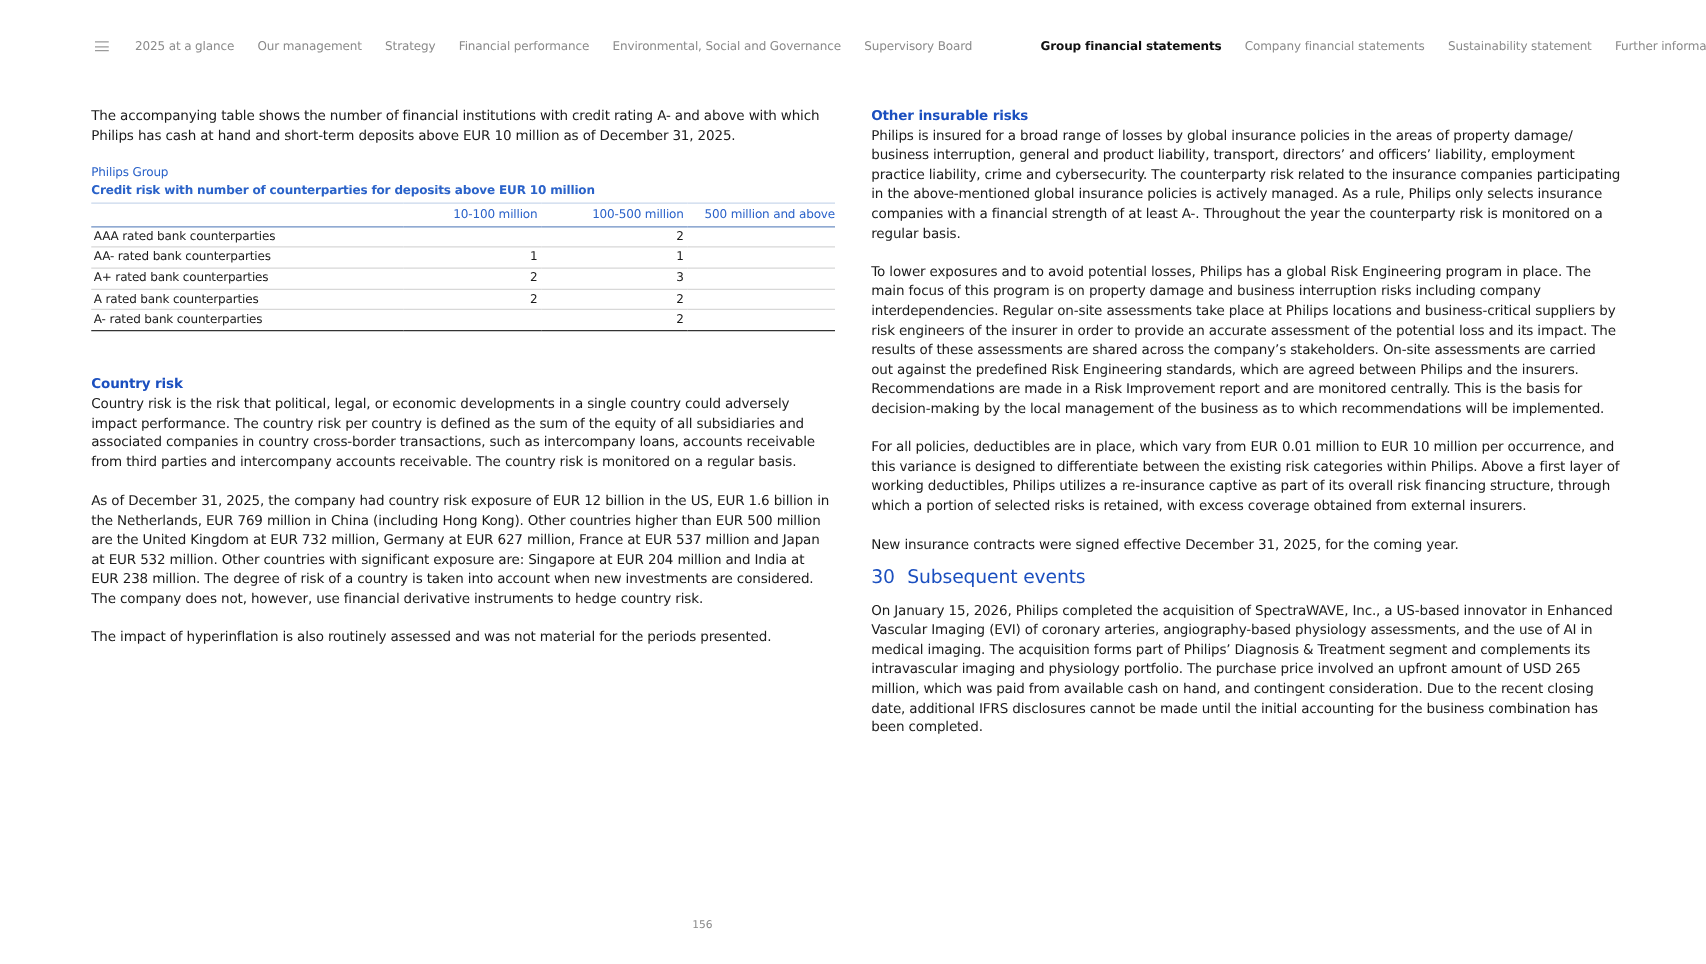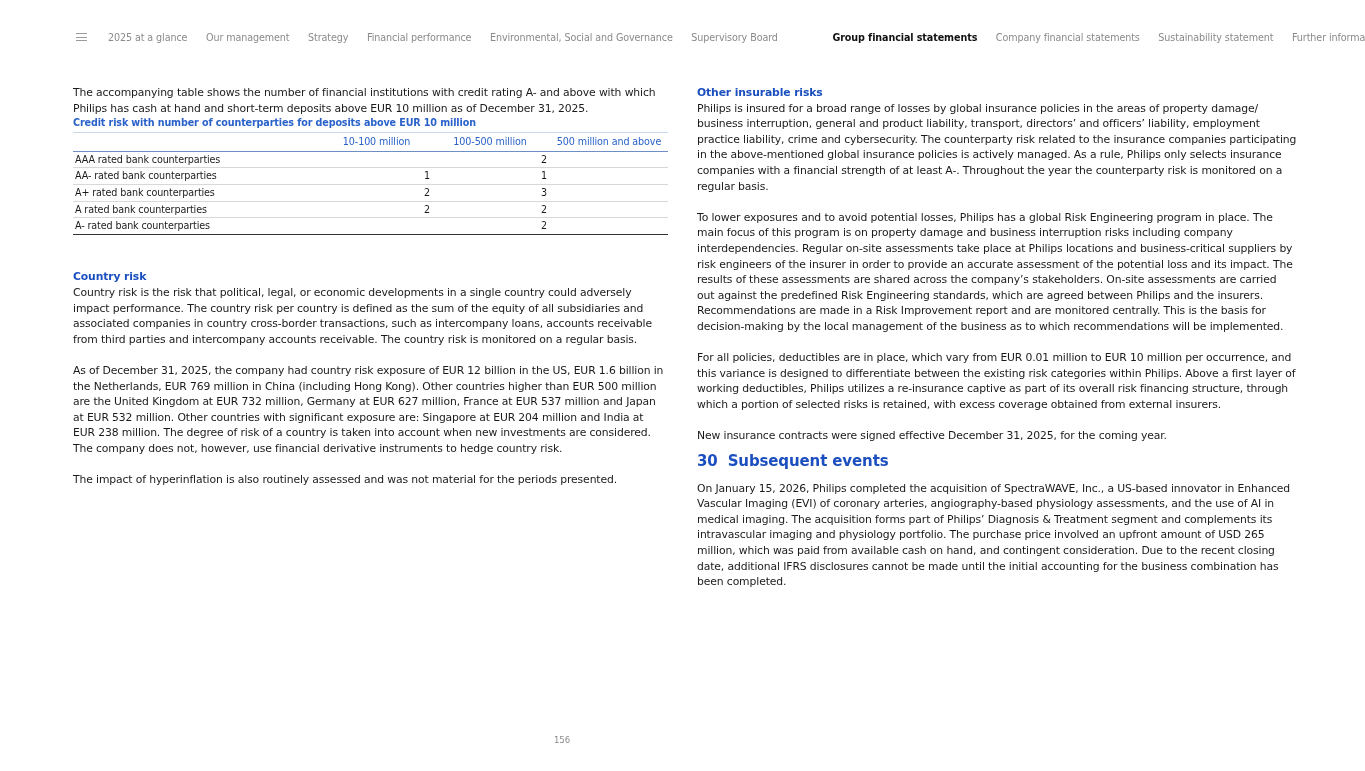--- a/index.html
+++ b/index.html
@@ -17,27 +17,27 @@
   .col-right { left: 697px; width: 600px; }
 
   p { margin: 0; }
   .gap { height: 15.6px; }
   .subhead { color: #1b4fbf; font-weight: bold; font-size: 10.8px; }
   .link { color: #d4237a; cursor: pointer; }
 
   .tbl-caption1 { color: #2a62c9; font-size: 9.6px; line-height: 14px; margin-top: 16px; }
   .tbl-caption2 { color: #2a62c9; font-size: 9.6px; font-weight: bold; line-height: 14px; margin-bottom: 2px; }
   table { border-collapse: collapse; width: 595px; font-size: 9.6px; }
-  th { color: #2a62c9; font-weight: normal; text-align: center; padding: 1px 0 1px 0; height: 15.5px; border-top: 1px solid #c9d8ec; border-bottom: 1px solid #6d8fc4; }
+  th { color: #2a62c9; font-weight: normal; text-align: right; padding: 1px 0 1px 0; height: 15.5px; border-top: 1px solid #c9d8ec; border-bottom: 1px solid #6d8fc4; }
   td { height: 15.5px; padding: 0 2px; border-bottom: 1px solid #d8d8d8; }
   td.num { text-align: right; padding-right: 3px; }
   tr.total td { font-weight: bold; border-top: 1px solid #333; border-bottom: 2px solid #6d8fc4; }
   tr.last td { border-bottom: 1px solid #333; }
 
-  .section-head { display: flex; font-size: 15px; font-weight: bold; color: #1b4fbf; line-height: 20px; margin: 7px 0 10px 0; }
+  .section-head { display: flex; font-size: 15px; font-weight: normal; color: #1b4fbf; line-height: 20px; margin: 7px 0 10px 0; }
   .section-num { margin-right: 10px; }
 
   .page-num { position: absolute; top: 735px; left: 0; width: 1124px; text-align: center; font-size: 8.5px; color: #8a8a8a; }
 </style>
 </head>
 <body>
 
 <nav class="topnav">
   <div class="menu-icon">
       <span></span>
@@ -52,20 +52,21 @@
   <span class="nav-item">Supervisory Board</span>
   <span class="nav-item active">Group financial statements</span>
   <span class="nav-item">Company financial statements</span>
   <span class="nav-item">Sustainability statement</span>
   <span class="nav-item">Further information</span>
 </nav>
 
 <div class="col col-left">
   <p>The accompanying table shows the number of financial institutions with credit rating A- and above with which Philips has cash at hand and short-term deposits above EUR 10 million as of December 31, 2025.</p>
 
+  <div class="tbl-caption1">Philips Group</div>
   <div class="tbl-caption2">Credit risk with number of counterparties for deposits above EUR 10 million</div>
   <table>
     <thead>
       <tr>
         <th style="width:250px"></th>
         <th style="width:110px;padding-right:3px">10-100 million</th>
         <th style="width:117px;padding-right:3px">100-500 million</th>
         <th style="width:118px">500 million and above</th>
       </tr>
     </thead>

